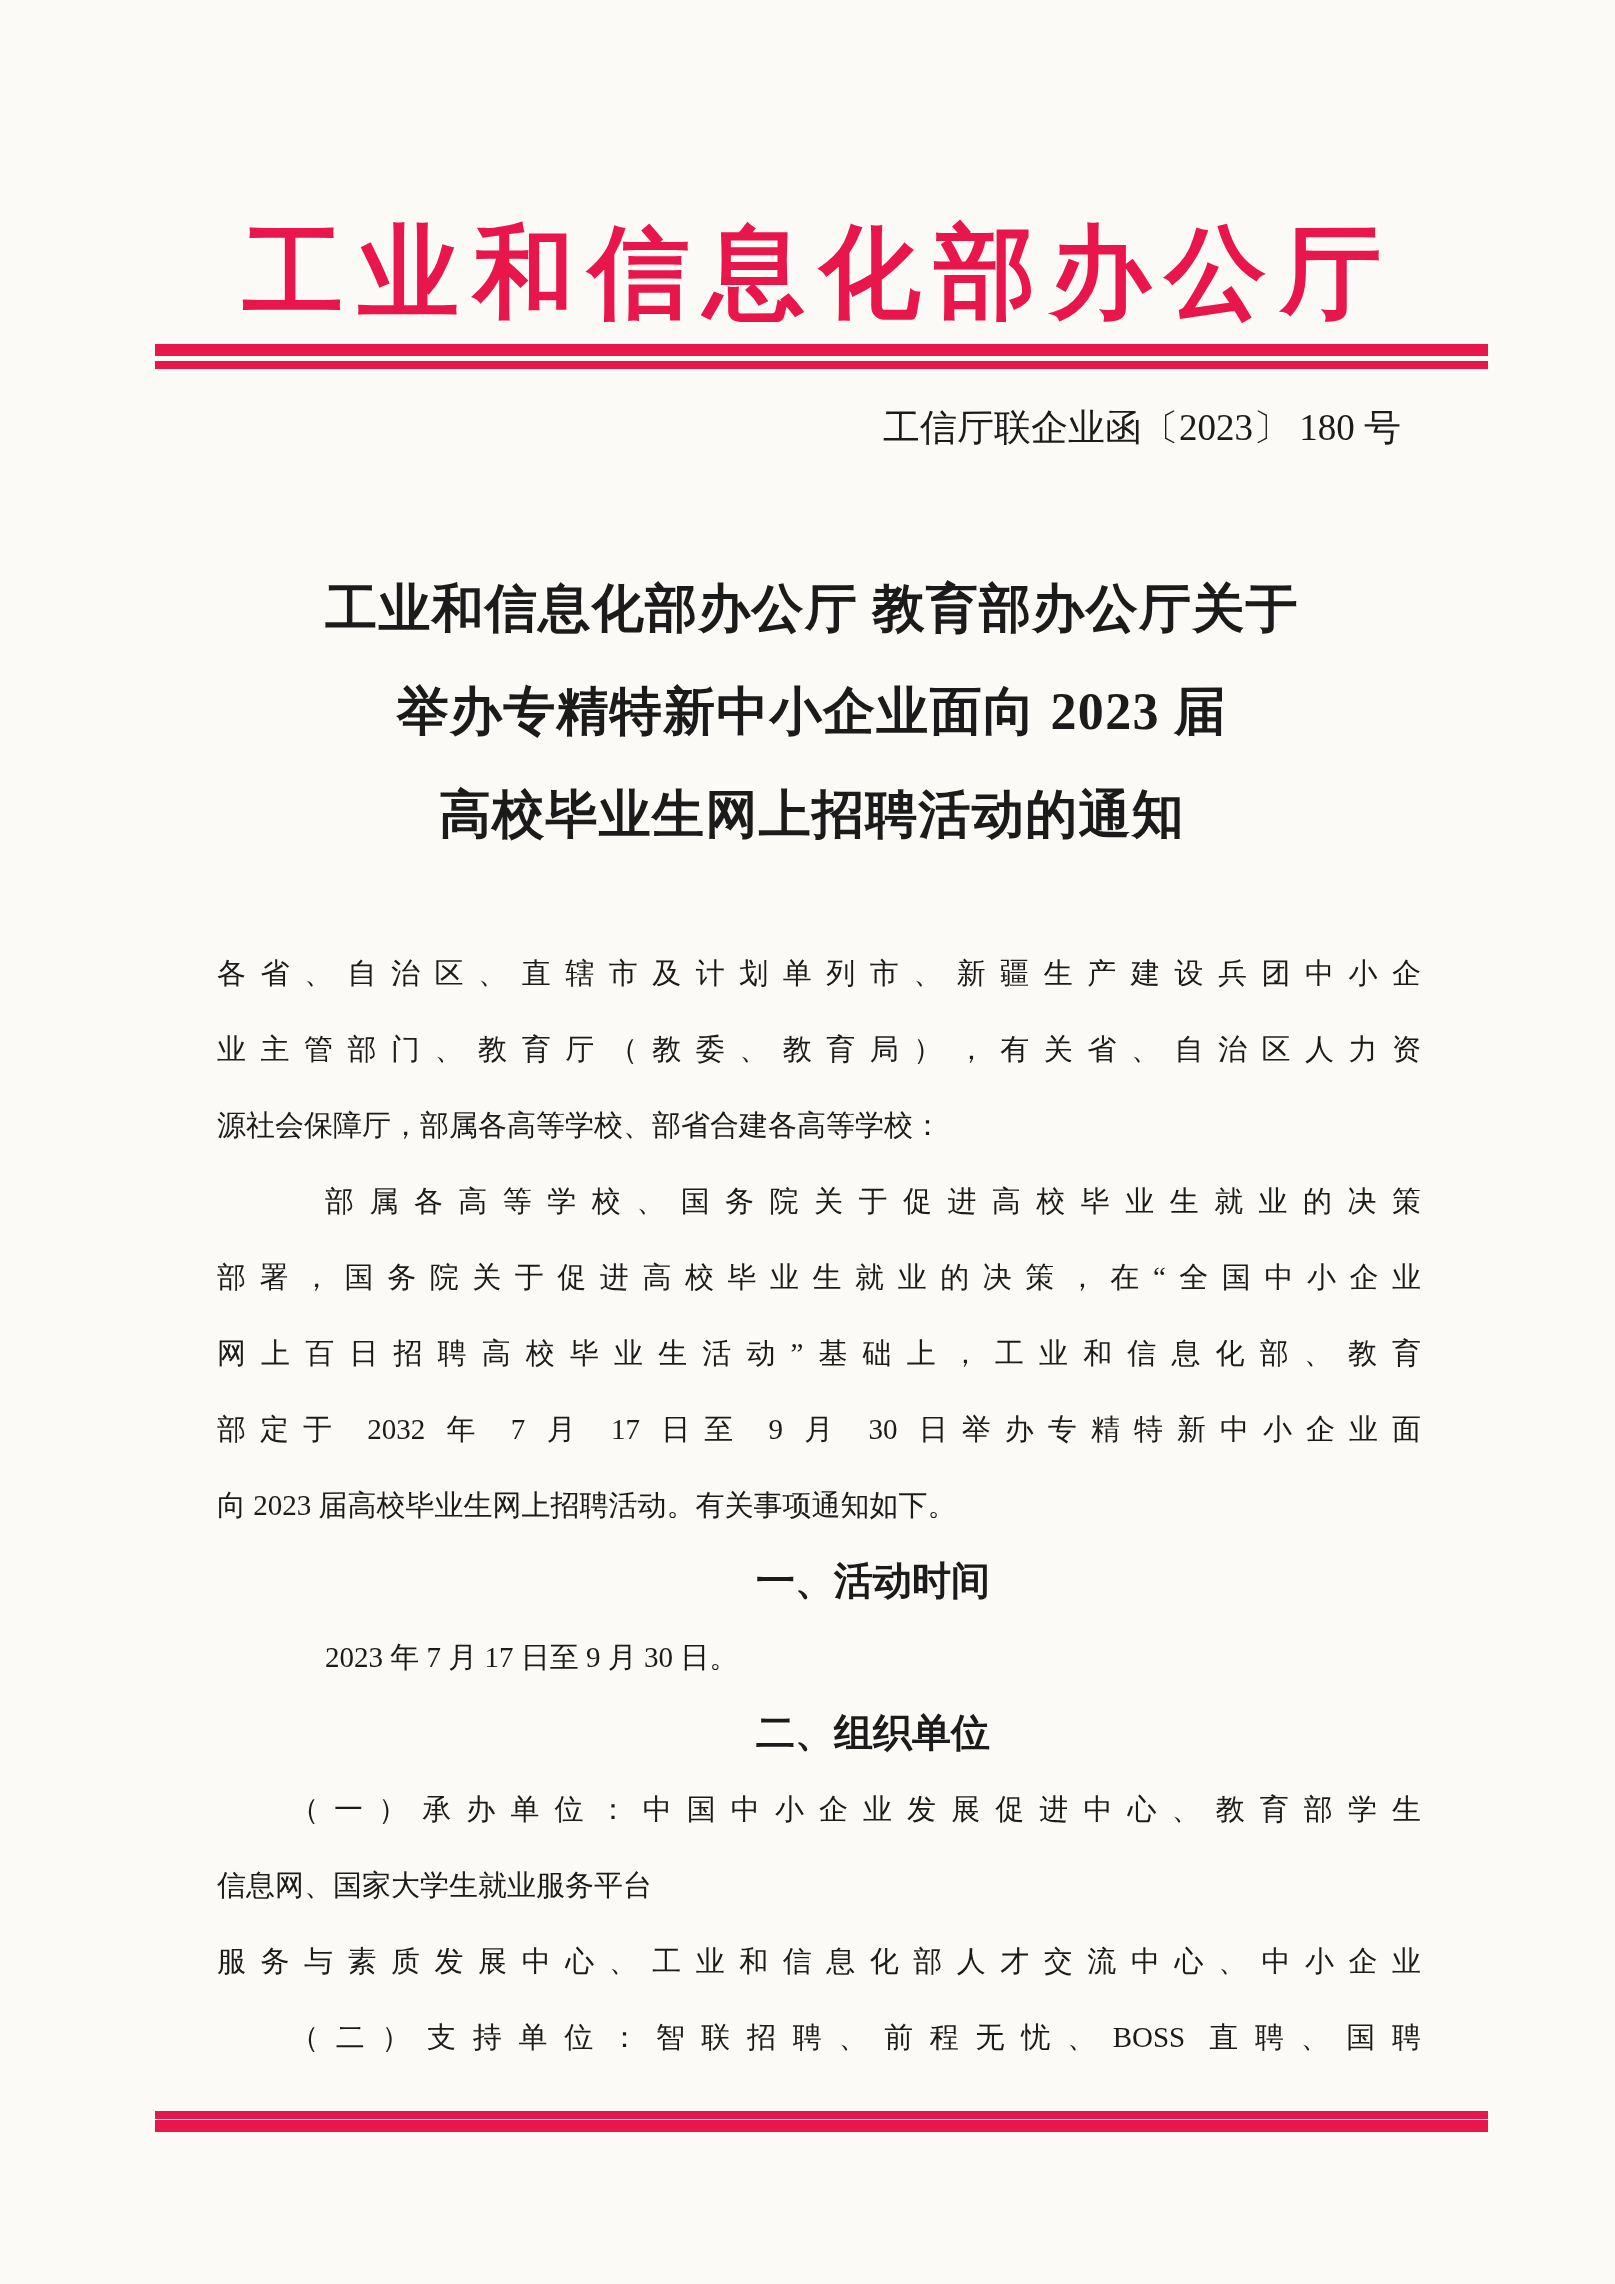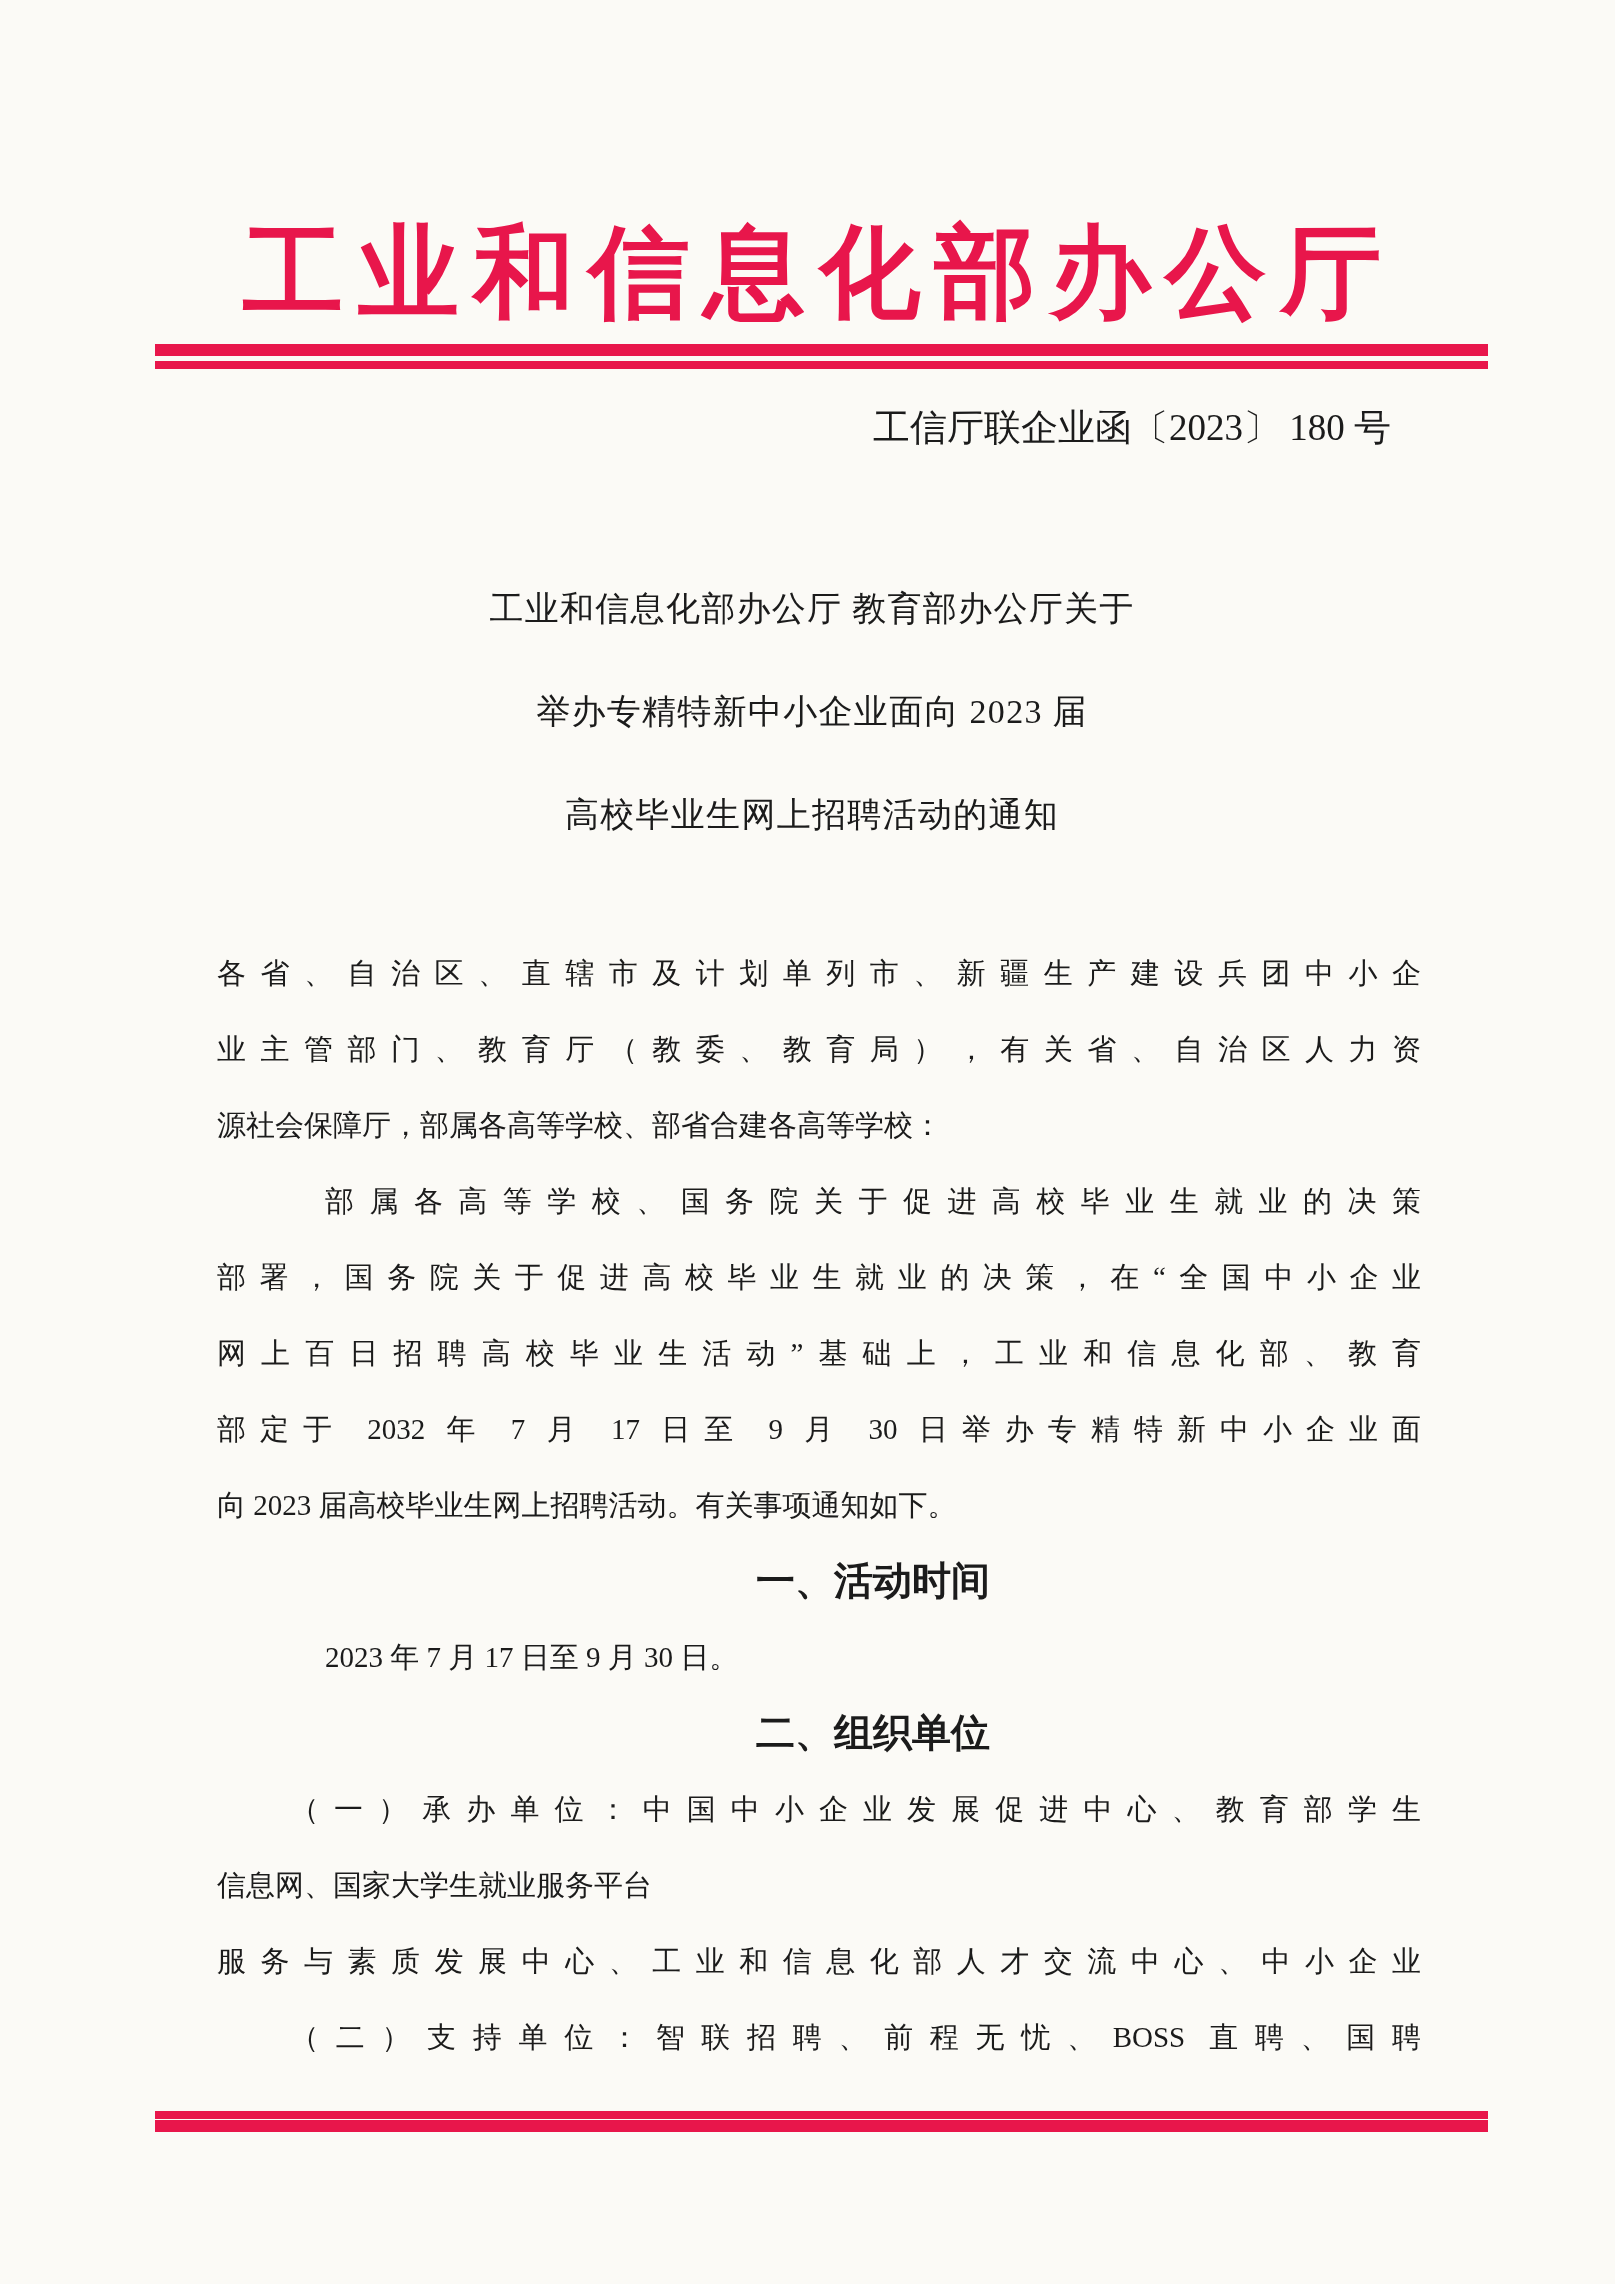--- a/index.html
+++ b/index.html
@@ -33,36 +33,36 @@
   }
   .rule { position: absolute; left: 151px; width: 1333px; background: var(--red); }
   .rule-top-thick   { top: 340px;  height: 12.4px; }
   .rule-top-thin    { top: 357px;  height: 3.9px;  }
   .rule-bottom-thin { top: 2107px; height: 4.6px;  }
   .rule-bottom-thick{ top: 2116px; height: 11.7px; }
 
   
   .doc-number {
     position: absolute;
-    top: 398px; left: 198px; width: 1193px;
+    top: 398px; left: 208px; width: 1193px;
     text-align: right;
     font-size: 37px;
     line-height: 1.2;
     white-space: nowrap;
   }
 
   
   .title-block {
     position: absolute;
     top: 549px; left: 0; width: 1616px;
     text-align: center;
   }
   .title-line {
-    font-size: 34px;
-    font-weight: normal;
+    font-size: 52px;
+    font-weight: bold;
     line-height: 95px;
     letter-spacing: 1.3px;
     white-space: nowrap;
   }
 
   
   .body-block {
     position: absolute;
     top: 923px; left: 205px; width: 1220px;
   }

